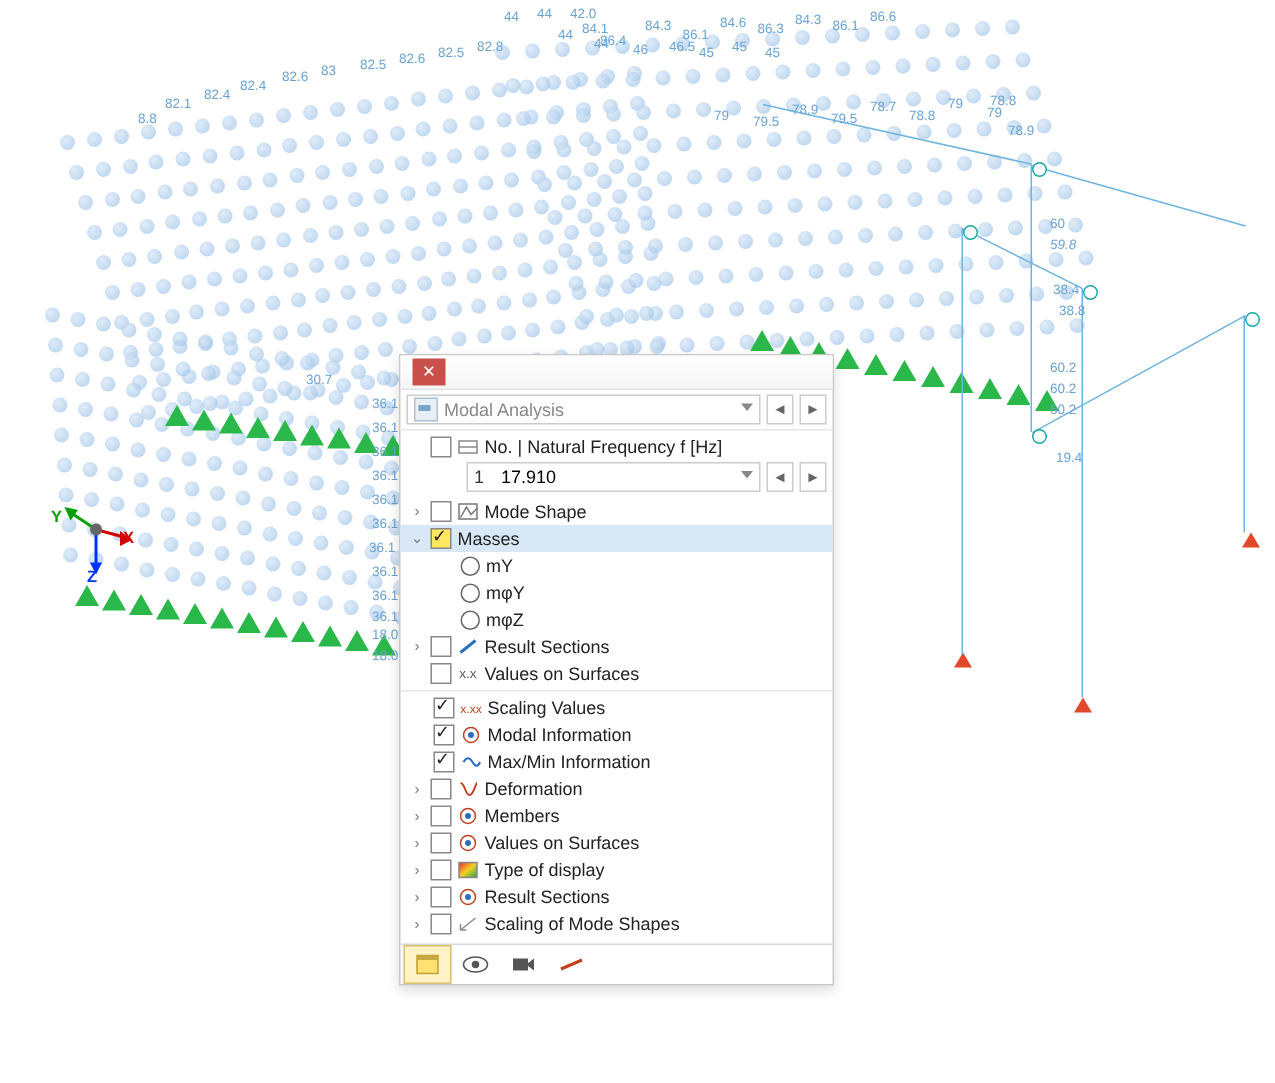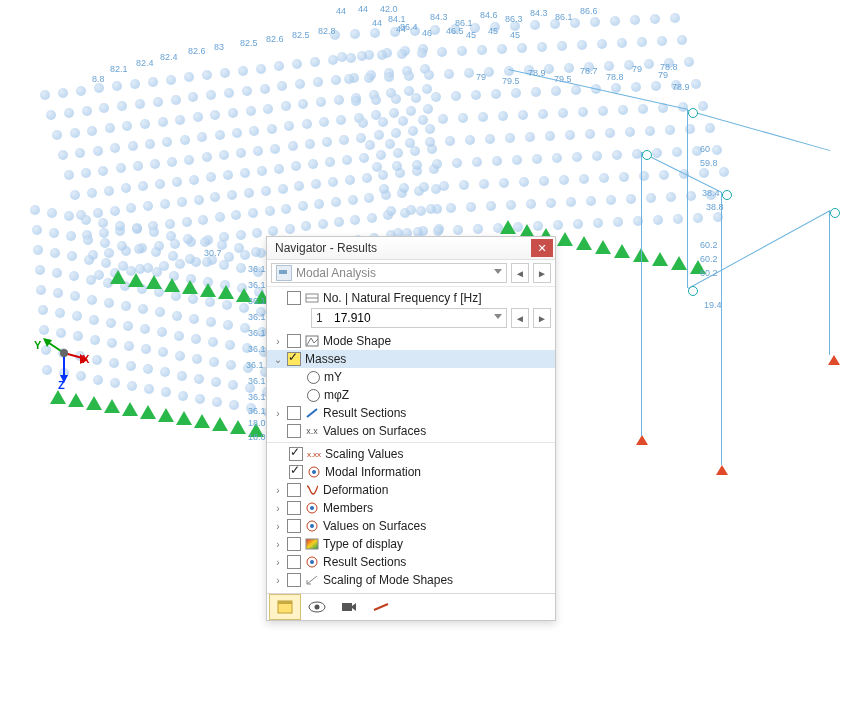--- a/index.html
+++ b/index.html
@@ -843,21 +843,21 @@
       <div class="num-label" style="left: 188px; top: 46px;">82.6</div>
       <div class="num-label" style="left: 214px; top: 42px;">83</div>
       <div class="num-label" style="left: 240px; top: 38px;">82.5</div>
       <div class="num-label" style="left: 266px; top: 34px;">82.6</div>
       <div class="num-label" style="left: 292px; top: 30px;">82.5</div>
       <div class="num-label" style="left: 318px; top: 26px;">82.8</div>
       <div class="num-label" style="left: 700px; top: 240px;">60.2</div>
       <div class="num-label" style="left: 700px; top: 254px;">60.2</div>
       <div class="num-label" style="left: 700px; top: 268px;">60.2</div>
       <div class="num-label" style="left: 700px; top: 144px;">60</div>
-      <div class="num-label" style="left: 700px; top: 158px;">59.8</div>
+      <div class="num-label" style="left: 700px; top: 158px; font-style: italic;">59.8</div>
       <div class="num-label" style="left: 702px; top: 188px;">38.4</div>
       <div class="num-label" style="left: 704px; top: 300px;">19.4</div>
       <div class="num-label" style="left: 706px; top: 202px;">38.8</div>
       <div class="num-label" style="left: 246px; top: 360px;">36.1</div>
       <div class="num-label" style="left: 248px; top: 418px;">18.0</div>
       <div class="num-label" style="left: 248px; top: 264px;">36.1</div>
       <div class="num-label" style="left: 248px; top: 280px;">36.1</div>
       <div class="num-label" style="left: 248px; top: 296px;">36.1</div>
       <div class="num-label" style="left: 248px; top: 312px;">36.1</div>
       <div class="num-label" style="left: 248px; top: 328px;">36.1</div>
@@ -889,21 +889,20 @@
       <circle cx="24" cy="18" r="4" fill="#666"></circle>
     </svg>
     <span class="z">Z</span>
     <span class="x">X</span>
     <span class="y">Y</span>
   </div>
 </div>
 
 <div class="panel">
   <div class="titlebar">
-    <span class="title">Navigator - Results</span>
     <span class="close">✕</span>
   </div>
 
   <div class="analysis-row">
     <div class="combo">
       <span class="glyph"></span>
       <span>Modal Analysis</span>
       <span class="chev"></span>
     </div>
     <div class="arrow-btn">◄</div>
@@ -951,20 +950,24 @@
       <span class="cb checked hl"></span>
       <span class="lbl">Masses</span>
     </div>
 
     <div class="row ind-2">
         <span class="radio"></span>
         <span class="lbl">mY</span>
       </div>
     <div class="row ind-2">
         <span class="radio"></span>
+        <span class="lbl">mφY</span>
+      </div>
+    <div class="row ind-2">
+        <span class="radio"></span>
         <span class="lbl">mφZ</span>
       </div>
 
     <div class="row">
       <span class="twisty">›</span>
       <span class="cb"></span>
       <span class="icon">
         <svg width="14" height="12">
             <line x1="2" y1="10" x2="12" y2="2" stroke="#2a6fbf" stroke-width="2"></line>
           </svg>
@@ -988,20 +991,29 @@
     </div>
     <div class="row ind-1">
       <span class="cb checked"></span>
       <span class="icon">
         <svg width="14" height="12">
             <circle cx="7" cy="6" r="5" fill="none" stroke="#c04020"></circle>
             <circle cx="7" cy="6" r="2" fill="#2a6fbf"></circle>
           </svg>
       </span>
       <span class="lbl">Modal Information</span>
+    </div>
+    <div class="row ind-1">
+      <span class="cb checked"></span>
+      <span class="icon">
+        <svg width="14" height="12">
+            <path d="M2 6 Q5 1 8 6 T13 6" fill="none" stroke="#2a6fbf" stroke-width="1.4"></path>
+          </svg>
+      </span>
+      <span class="lbl">Max/Min Information</span>
     </div>
 
     <div class="row">
       <span class="twisty">›</span>
       <span class="cb"></span>
       <span class="icon">
         <svg width="14" height="12">
             <path d="M2 2 C5 2 5 10 8 10 S12 2 13 2" fill="none" stroke="#c04020" stroke-width="1.3"></path>
           </svg>
       </span>

